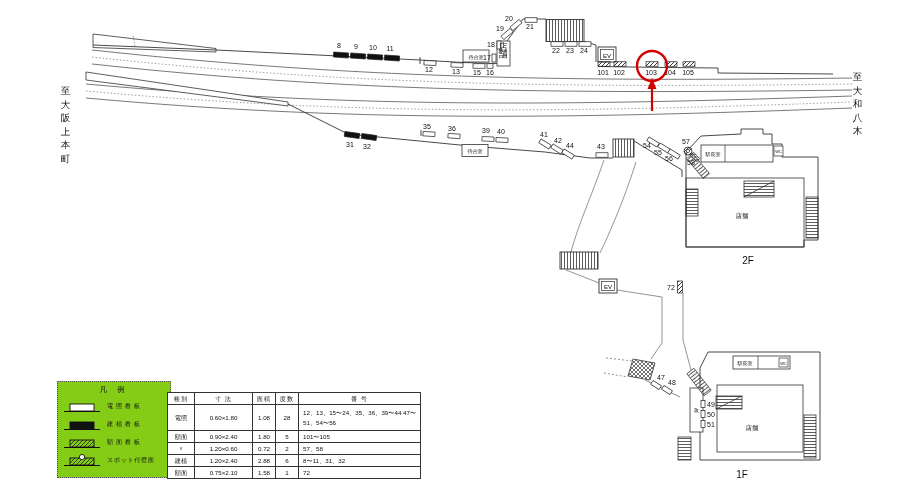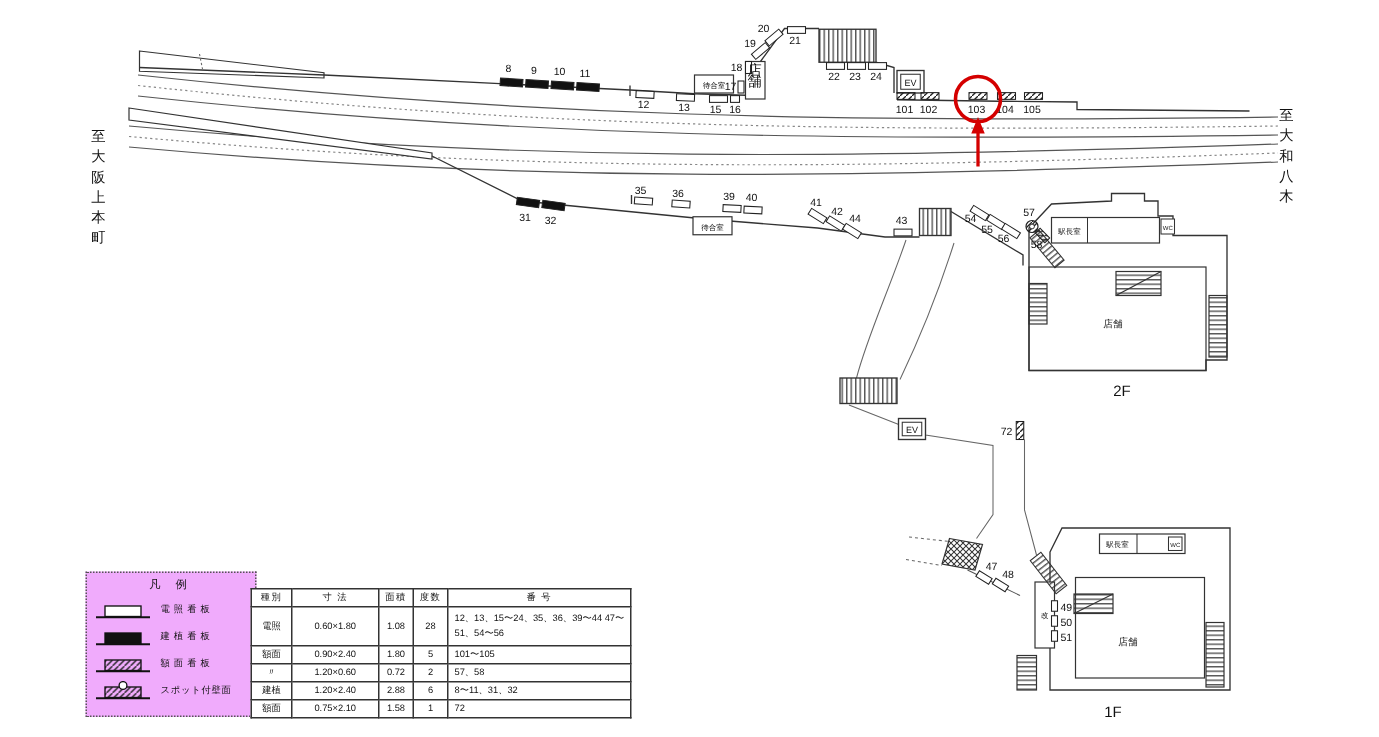--- a/index.html
+++ b/index.html
@@ -6,21 +6,21 @@
   .stage{position:relative;width:919px;height:491px;background:#fff;overflow:hidden;
          font-family:"Liberation Sans","DejaVu Sans",sans-serif;color:#111;}
   svg text{fill:#111;}
   .num{font-size:7px;}
   .facs{font-size:5px;}
   .tiny{font-size:4px;}
   .flr{font-size:10px;}
   .dir{font-size:9.5px;letter-spacing:1px;}
   
   .legend{position:absolute;left:57px;top:381px;width:114px;height:97px;border:1px dotted #555;
-          box-sizing:border-box;background:#f0abfc;padding:3px 5px 0 5px;}
+          box-sizing:border-box;background:#84cc16;padding:3px 5px 0 5px;}
   .legend-title{text-align:center;font-size:7.5px;letter-spacing:4px;}
   .legend-item{display:flex;align-items:center;gap:6px;margin-top:5px;height:13px;}
   .legend-label{font-size:6.2px;letter-spacing:0.5px;white-space:nowrap;}
   
   .sign-table{position:absolute;left:167px;top:392px;border-collapse:collapse;background:#fff;table-layout:fixed;}
   .sign-table th,.sign-table td{border:1px solid #333;font-size:6.2px;font-weight:normal;
        padding:0 2px;text-align:center;line-height:1.6;overflow:hidden;}
   .sign-table th{height:11px;letter-spacing:1px;}
   .sign-table td.c-num{text-align:left;padding-left:4px;}
   .sign-table tr{height:12px;}

